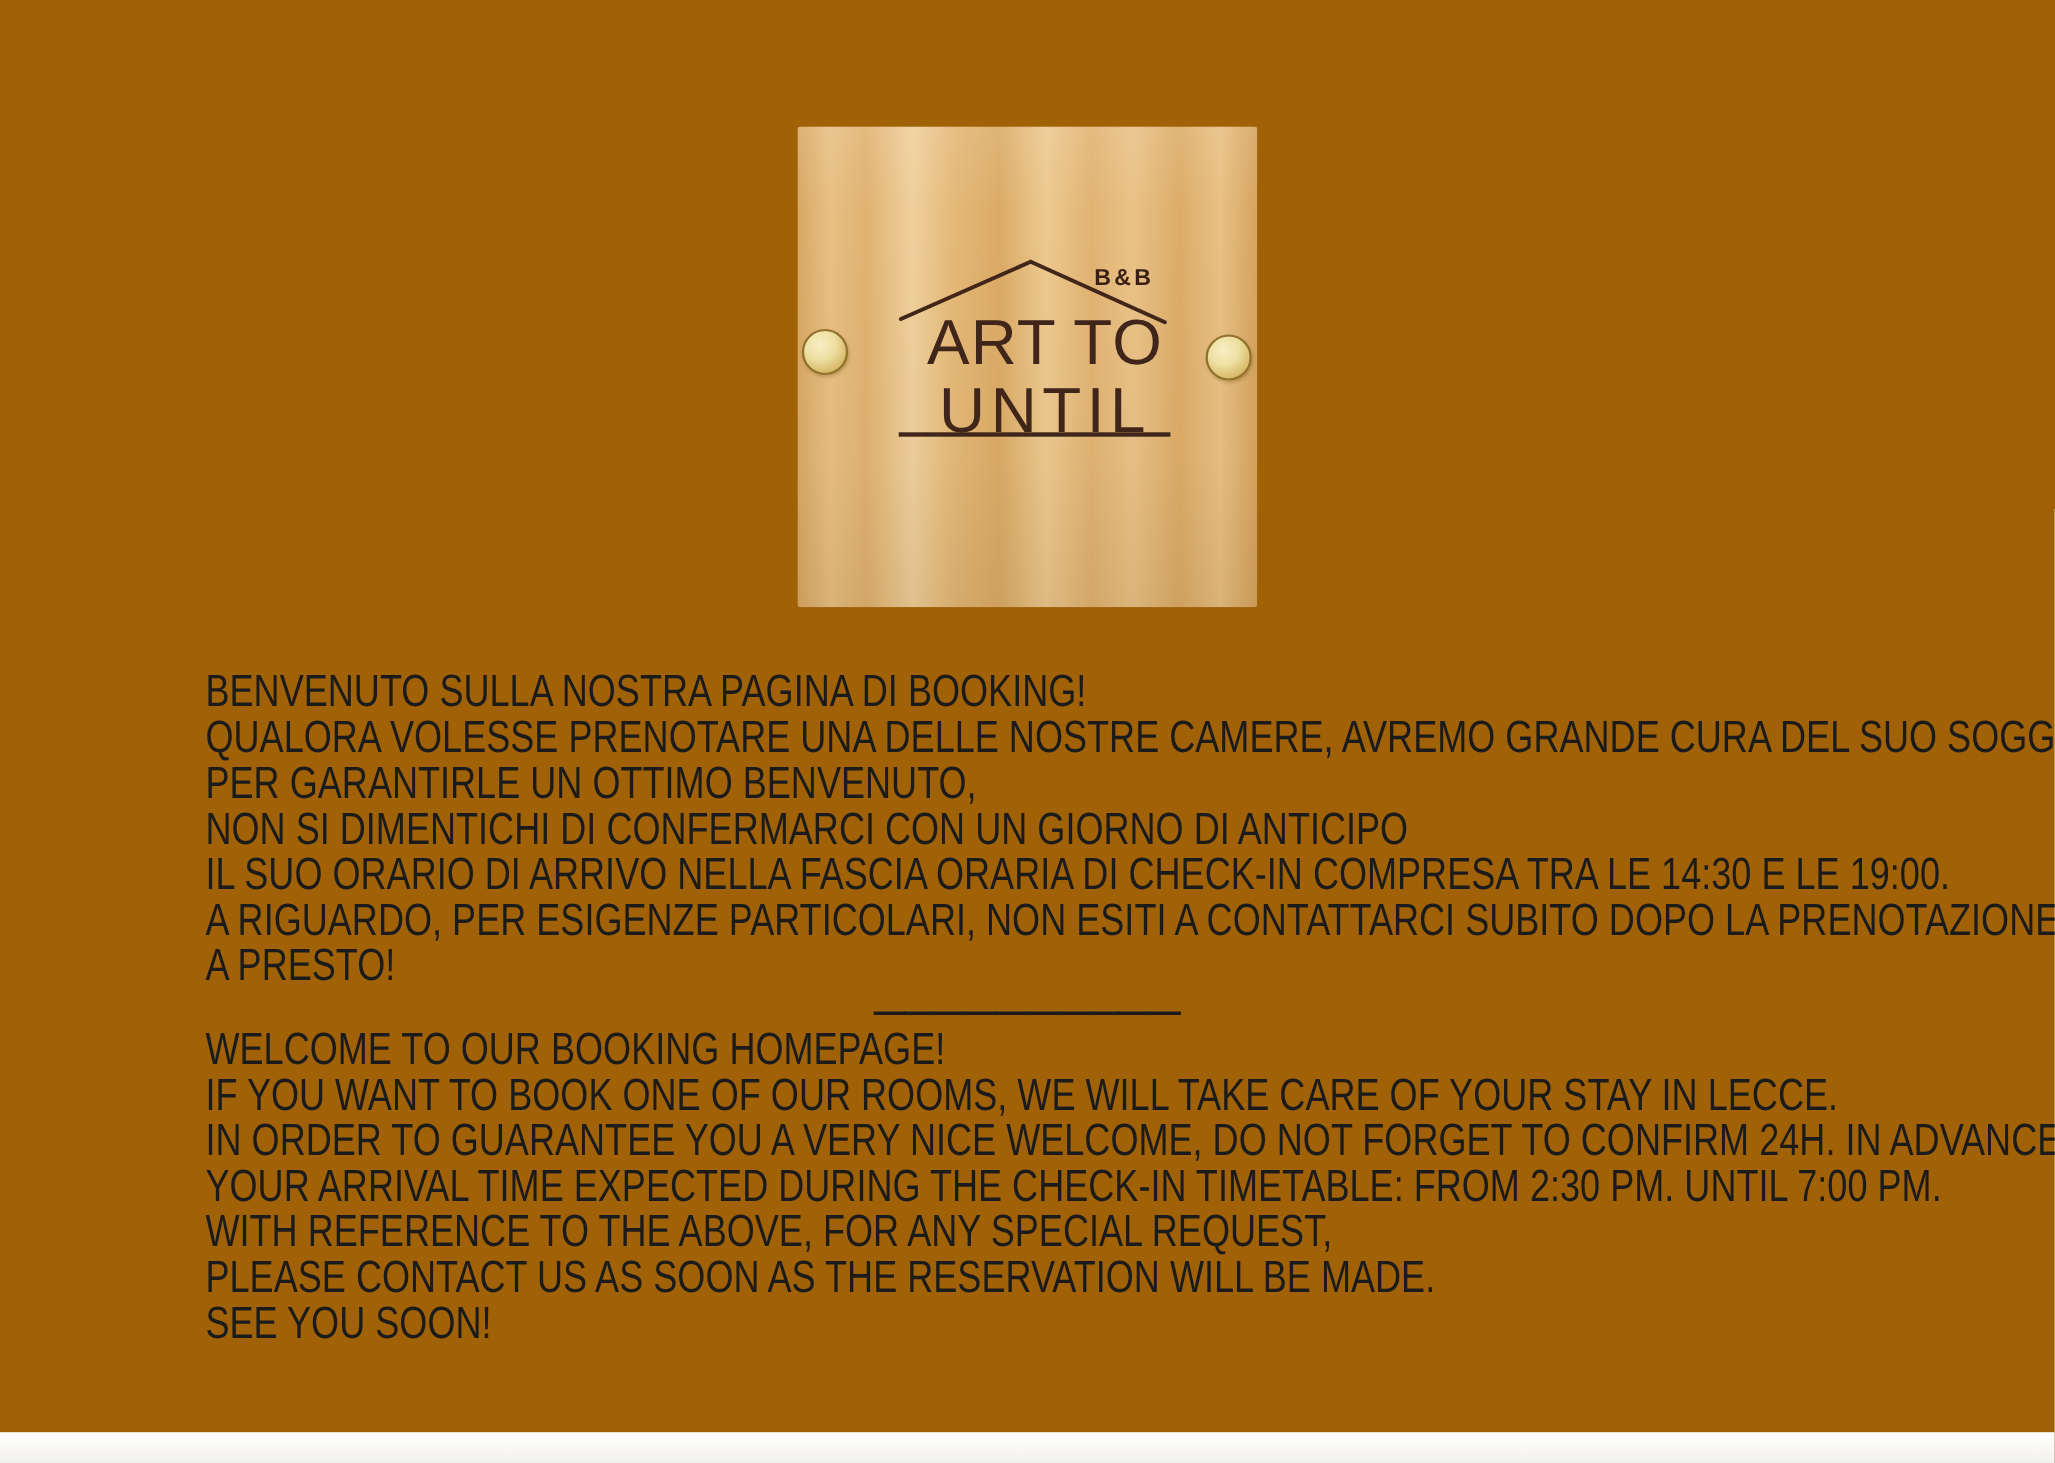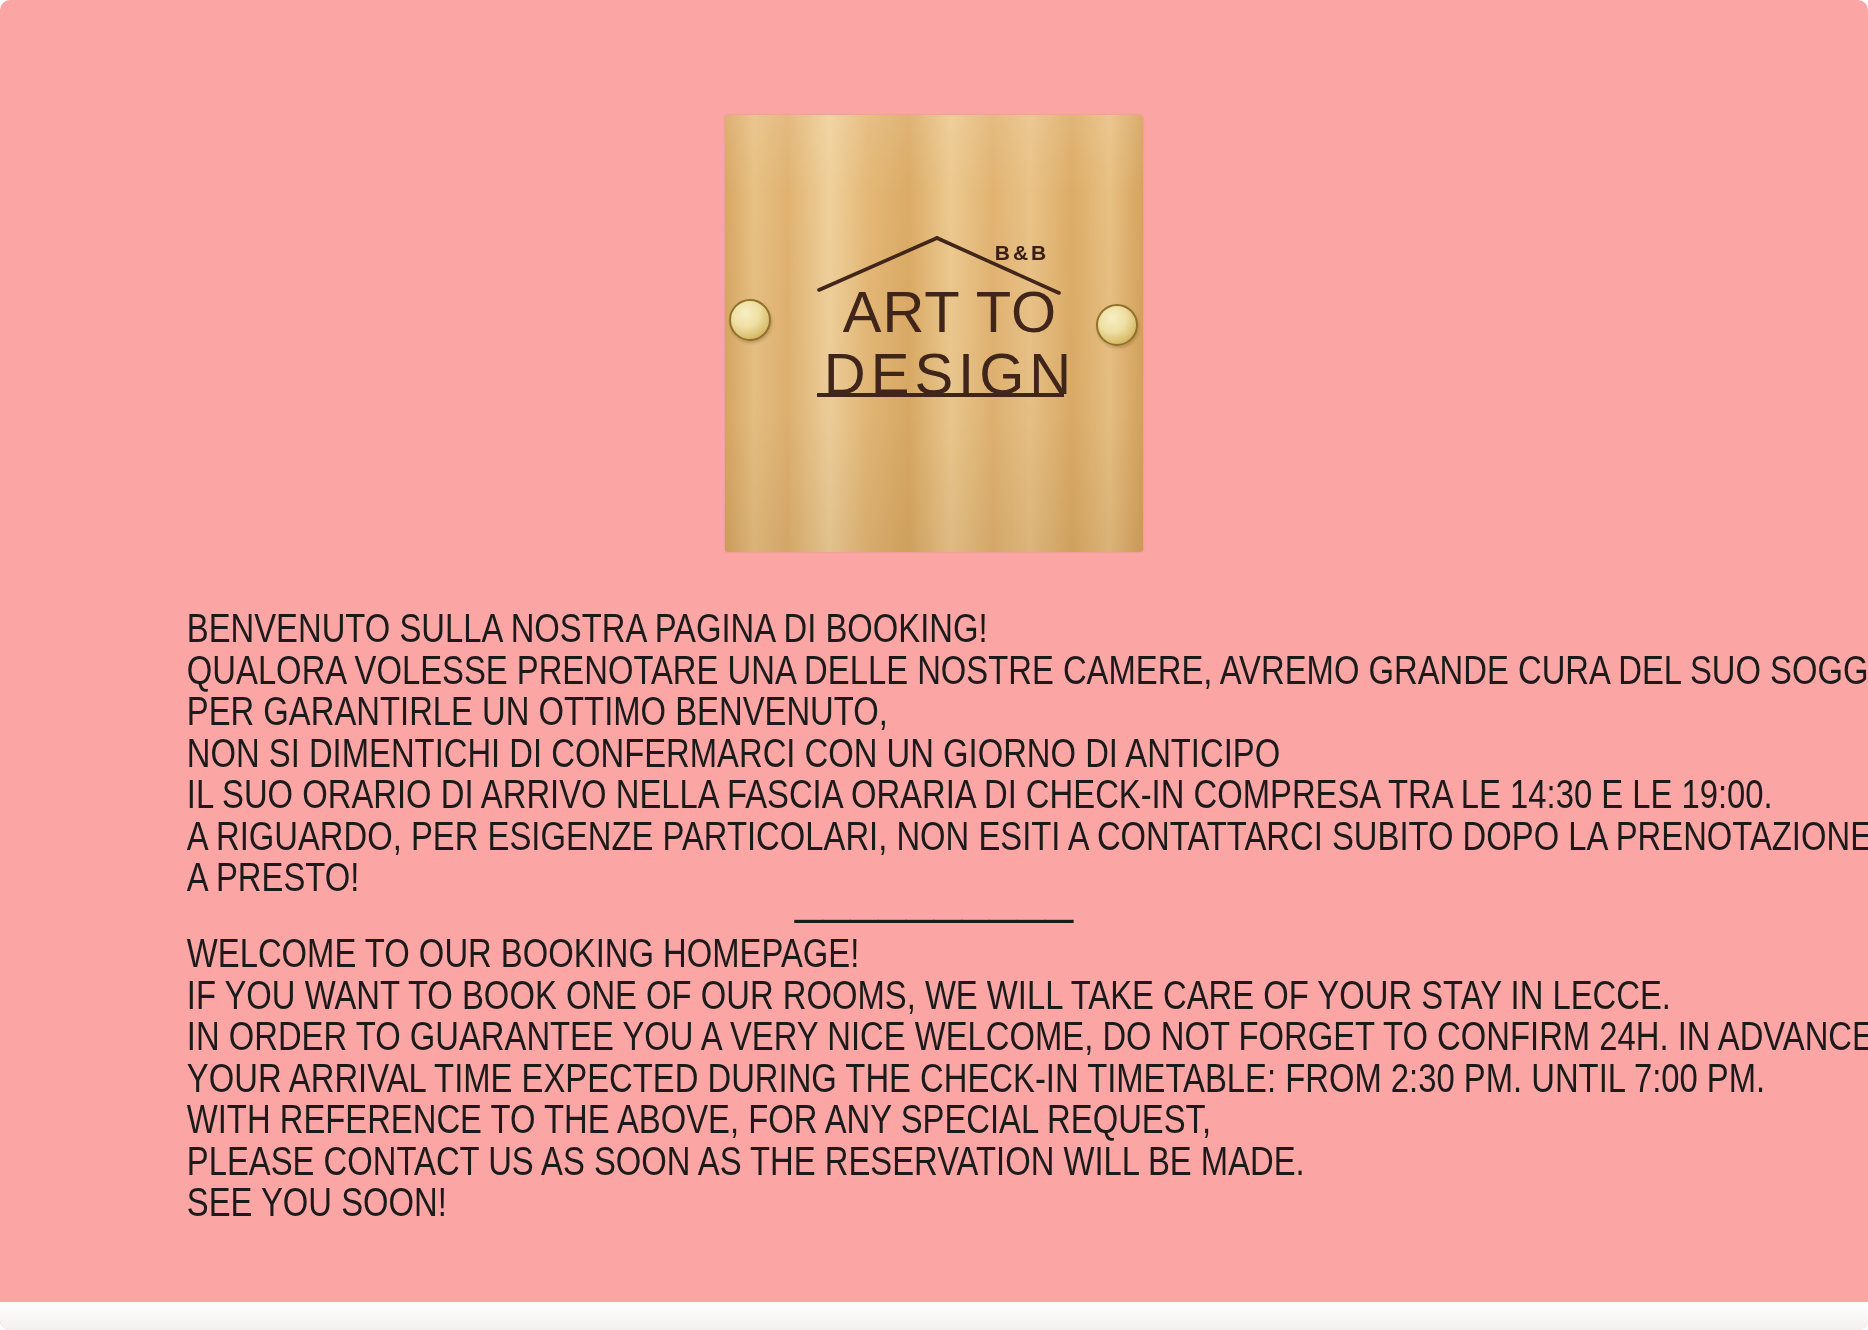--- a/index.html
+++ b/index.html
@@ -1,22 +1,21 @@
 <!DOCTYPE html>
 <html><head>
 <meta charset="utf-8">
 <style>
   html,body{margin:0;padding:0;background:#ffffff;}
   .page{
     position:relative;
     width:1868px;height:1330px;
-    background:#fca5a5;
+    background:#a16207;
     overflow:hidden;
     font-family:"Liberation Sans",sans-serif;
-    border-radius:10px;
   }
 
   
   .plaque{
     position:absolute;
     left:50%;margin-left:-209px;top:115px;
     width:418px;height:437px;
     border-radius:3px;
     background:
       linear-gradient(180deg, rgba(255,255,255,0.10) 0%, rgba(255,255,255,0) 18%, rgba(0,0,0,0.02) 70%, rgba(92,60,20,0.10) 100%),
@@ -91,21 +90,21 @@
   <div class="plaque">
     <svg class="roof-svg" viewBox="0 0 418 437" xmlns="http://www.w3.org/2000/svg">
       <polyline points="94,175 212,123" fill="none" stroke="#43261a" stroke-width="3.6" stroke-linecap="round"></polyline>
       <polyline points="212,123 334,178" fill="none" stroke="#43261a" stroke-width="3.6" stroke-linecap="round"></polyline>
     </svg>
     <div class="screw screw-left"></div>
     <div class="screw screw-right"></div>
     <div class="bnb">B&amp;B</div>
     <div class="brand">
       <div class="l1">ART TO</div>
-      <div class="l2">DESIGN</div>
+      <div class="l2">UNTIL</div>
     </div>
     <div class="brand-underline"></div>
   </div>
 
   <div class="textblock it-block">
     <div class="tline">BENVENUTO SULLA NOSTRA PAGINA DI BOOKING!</div>
     <div class="tline">QUALORA VOLESSE PRENOTARE UNA DELLE NOSTRE CAMERE, AVREMO GRANDE CURA DEL SUO SOGGIORNO.</div>
     <div class="tline">PER GARANTIRLE UN OTTIMO BENVENUTO,</div>
     <div class="tline">NON SI DIMENTICHI DI CONFERMARCI CON UN GIORNO DI ANTICIPO</div>
     <div class="tline">IL SUO ORARIO DI ARRIVO NELLA FASCIA ORARIA DI CHECK-IN COMPRESA TRA LE 14:30 E LE 19:00.</div>

